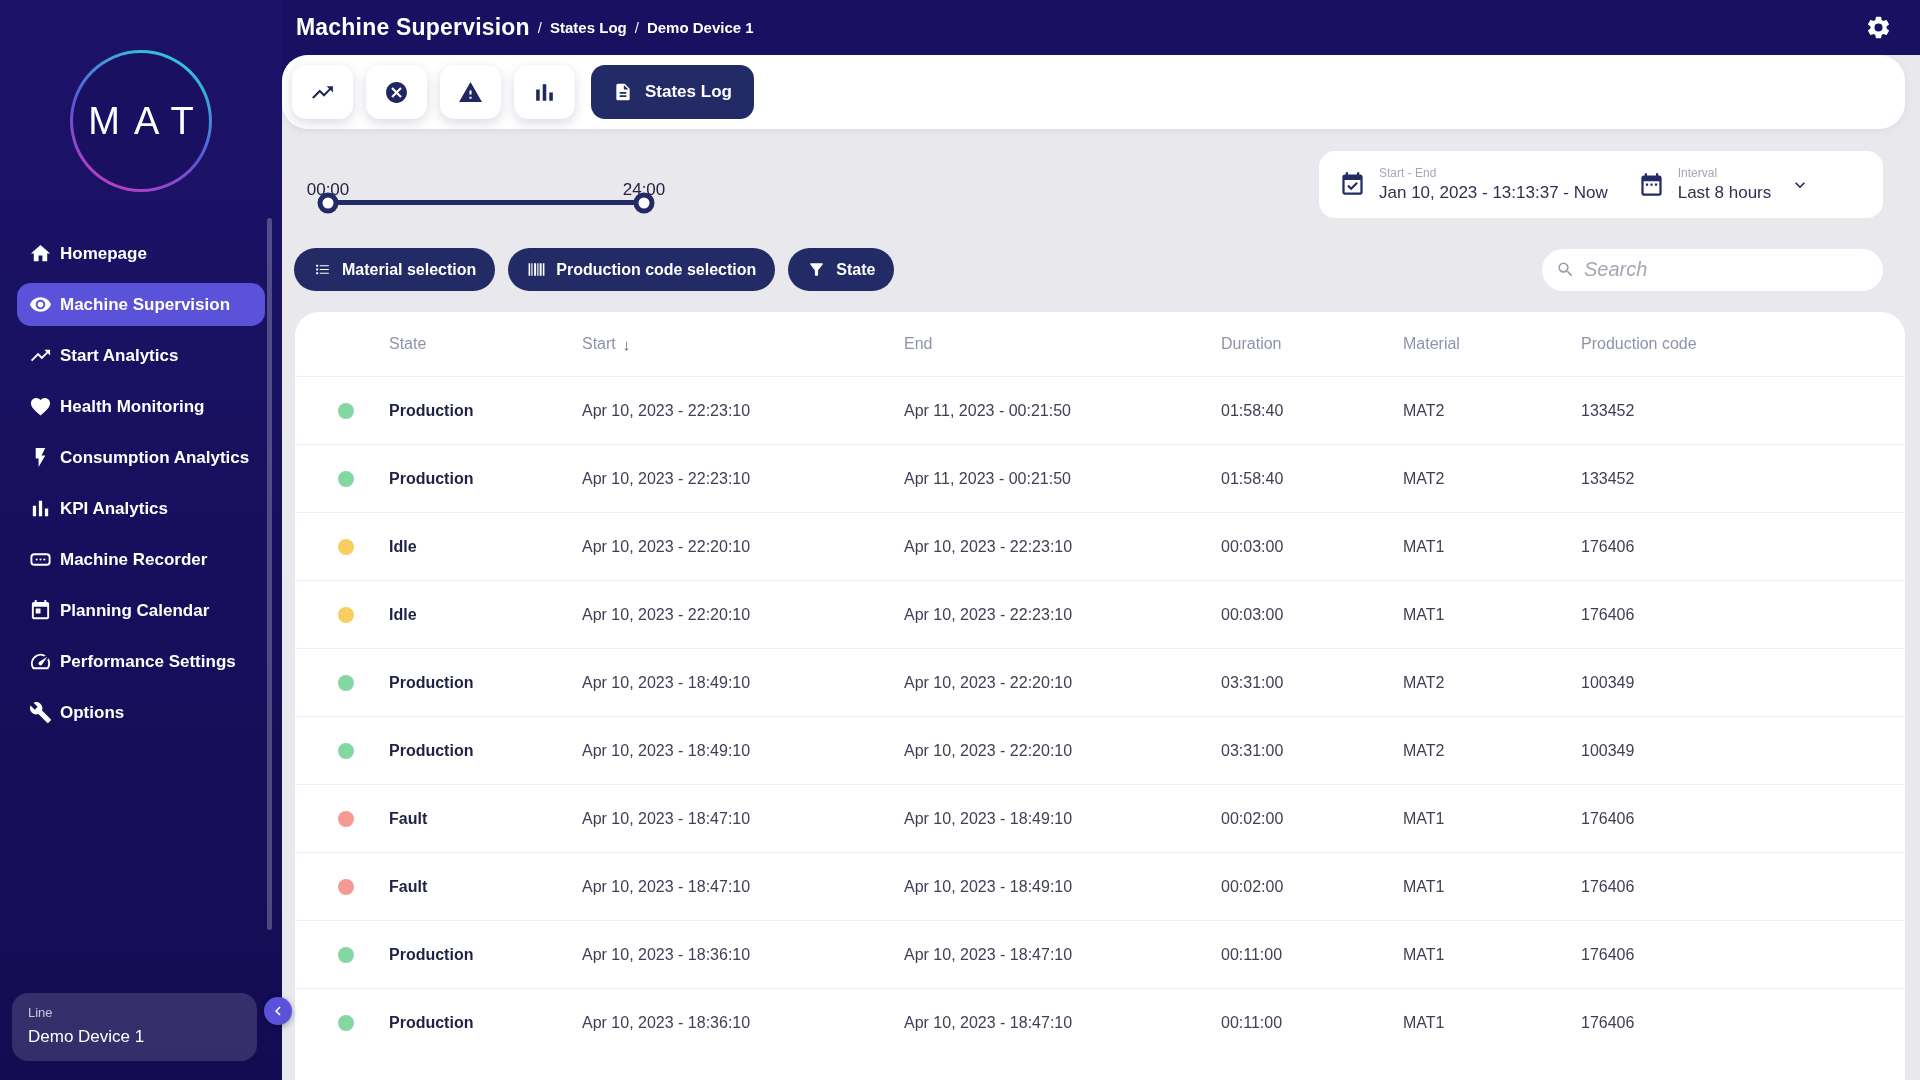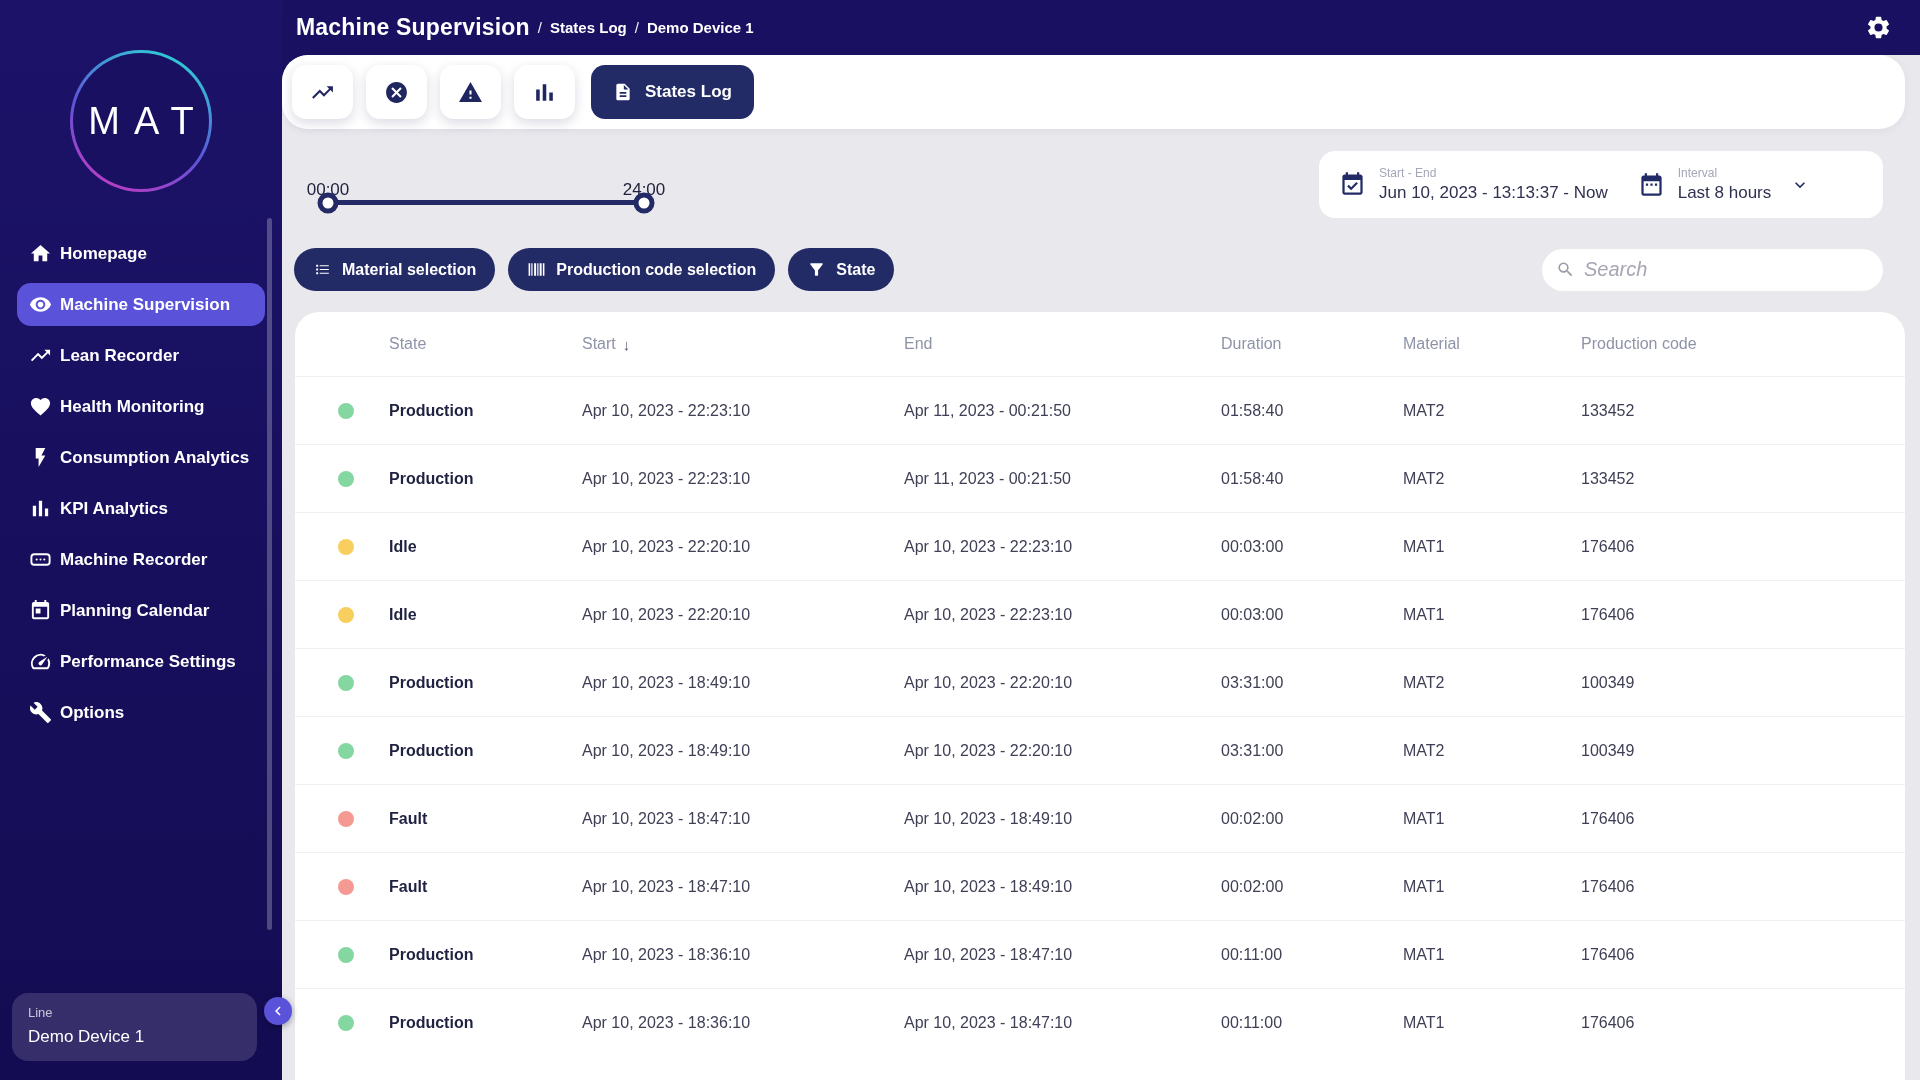--- a/index.html
+++ b/index.html
@@ -146,21 +146,21 @@
             </svg>
           </span>
           <span class="nav-label">Machine Supervision</span>
         </div>
         <div class="nav-item">
           <span class="nav-icon">
             <svg viewBox="0 0 24 24" fill="currentColor">
               <path d="M16 6l2.29 2.29-4.88 4.88-4-4L2 16.59 3.41 18l6-6 4 4 6.3-6.29L22 12V6z"></path>
             </svg>
           </span>
-          <span class="nav-label">Lean Recorder</span>
+          <span class="nav-label">Start Analytics</span>
         </div>
         <div class="nav-item">
           <span class="nav-icon">
             <svg viewBox="0 0 24 24" fill="currentColor">
               <path d="M12 21.35l-1.45-1.32C5.4 15.36 2 12.28 2 8.5 2 5.42 4.42 3 7.5 3c1.74 0 3.41.81 4.5 2.09C13.09 3.81 14.76 3 16.5 3 19.58 3 22 5.42 22 8.5c0 3.78-3.4 6.86-8.55 11.54L12 21.35z"></path>
             </svg>
           </span>
           <span class="nav-label">Health Monitoring</span>
         </div>
         <div class="nav-item">
@@ -286,21 +286,21 @@
 
       <div class="daterange-card">
         <div class="dr-group">
           <span class="dr-icon svgwrap">
               <svg viewBox="0 0 24 24" fill="currentColor">
                 <path d="M19 3h-1V1h-2v2H8V1H6v2H5c-1.11 0-2 .9-2 2v14c0 1.1.89 2 2 2h14c1.1 0 2-.9 2-2V5c0-1.1-.9-2-2-2zm0 16H5V8h14v11zm-8.2-1.8l-3.5-3.5 1.4-1.4 2.1 2.1 4.6-4.6 1.4 1.4z"></path>
               </svg>
             </span>
           <div class="dr-col">
             <div class="dr-label">Start - End</div>
-            <div class="dr-value">Jun 10, 2023 - 13:13:37 - Now</div>
+            <div class="dr-value">Jan 10, 2023 - 13:13:37 - Now</div>
           </div>
         </div>
         <div class="dr-group">
           <span class="dr-icon svgwrap">
               <svg viewBox="0 0 24 24" fill="currentColor">
                 <path d="M9 11H7v2h2v-2zm4 0h-2v2h2v-2zm4 0h-2v2h2v-2zm2-7h-1V2h-2v2H8V2H6v2H5c-1.11 0-1.99.9-1.99 2L3 20c0 1.1.89 2 2 2h14c1.1 0 2-.9 2-2V6c0-1.1-.9-2-2-2zm0 16H5V9h14v11z"></path>
               </svg>
             </span>
           <div class="dr-col">
             <div class="dr-label">Interval</div>

